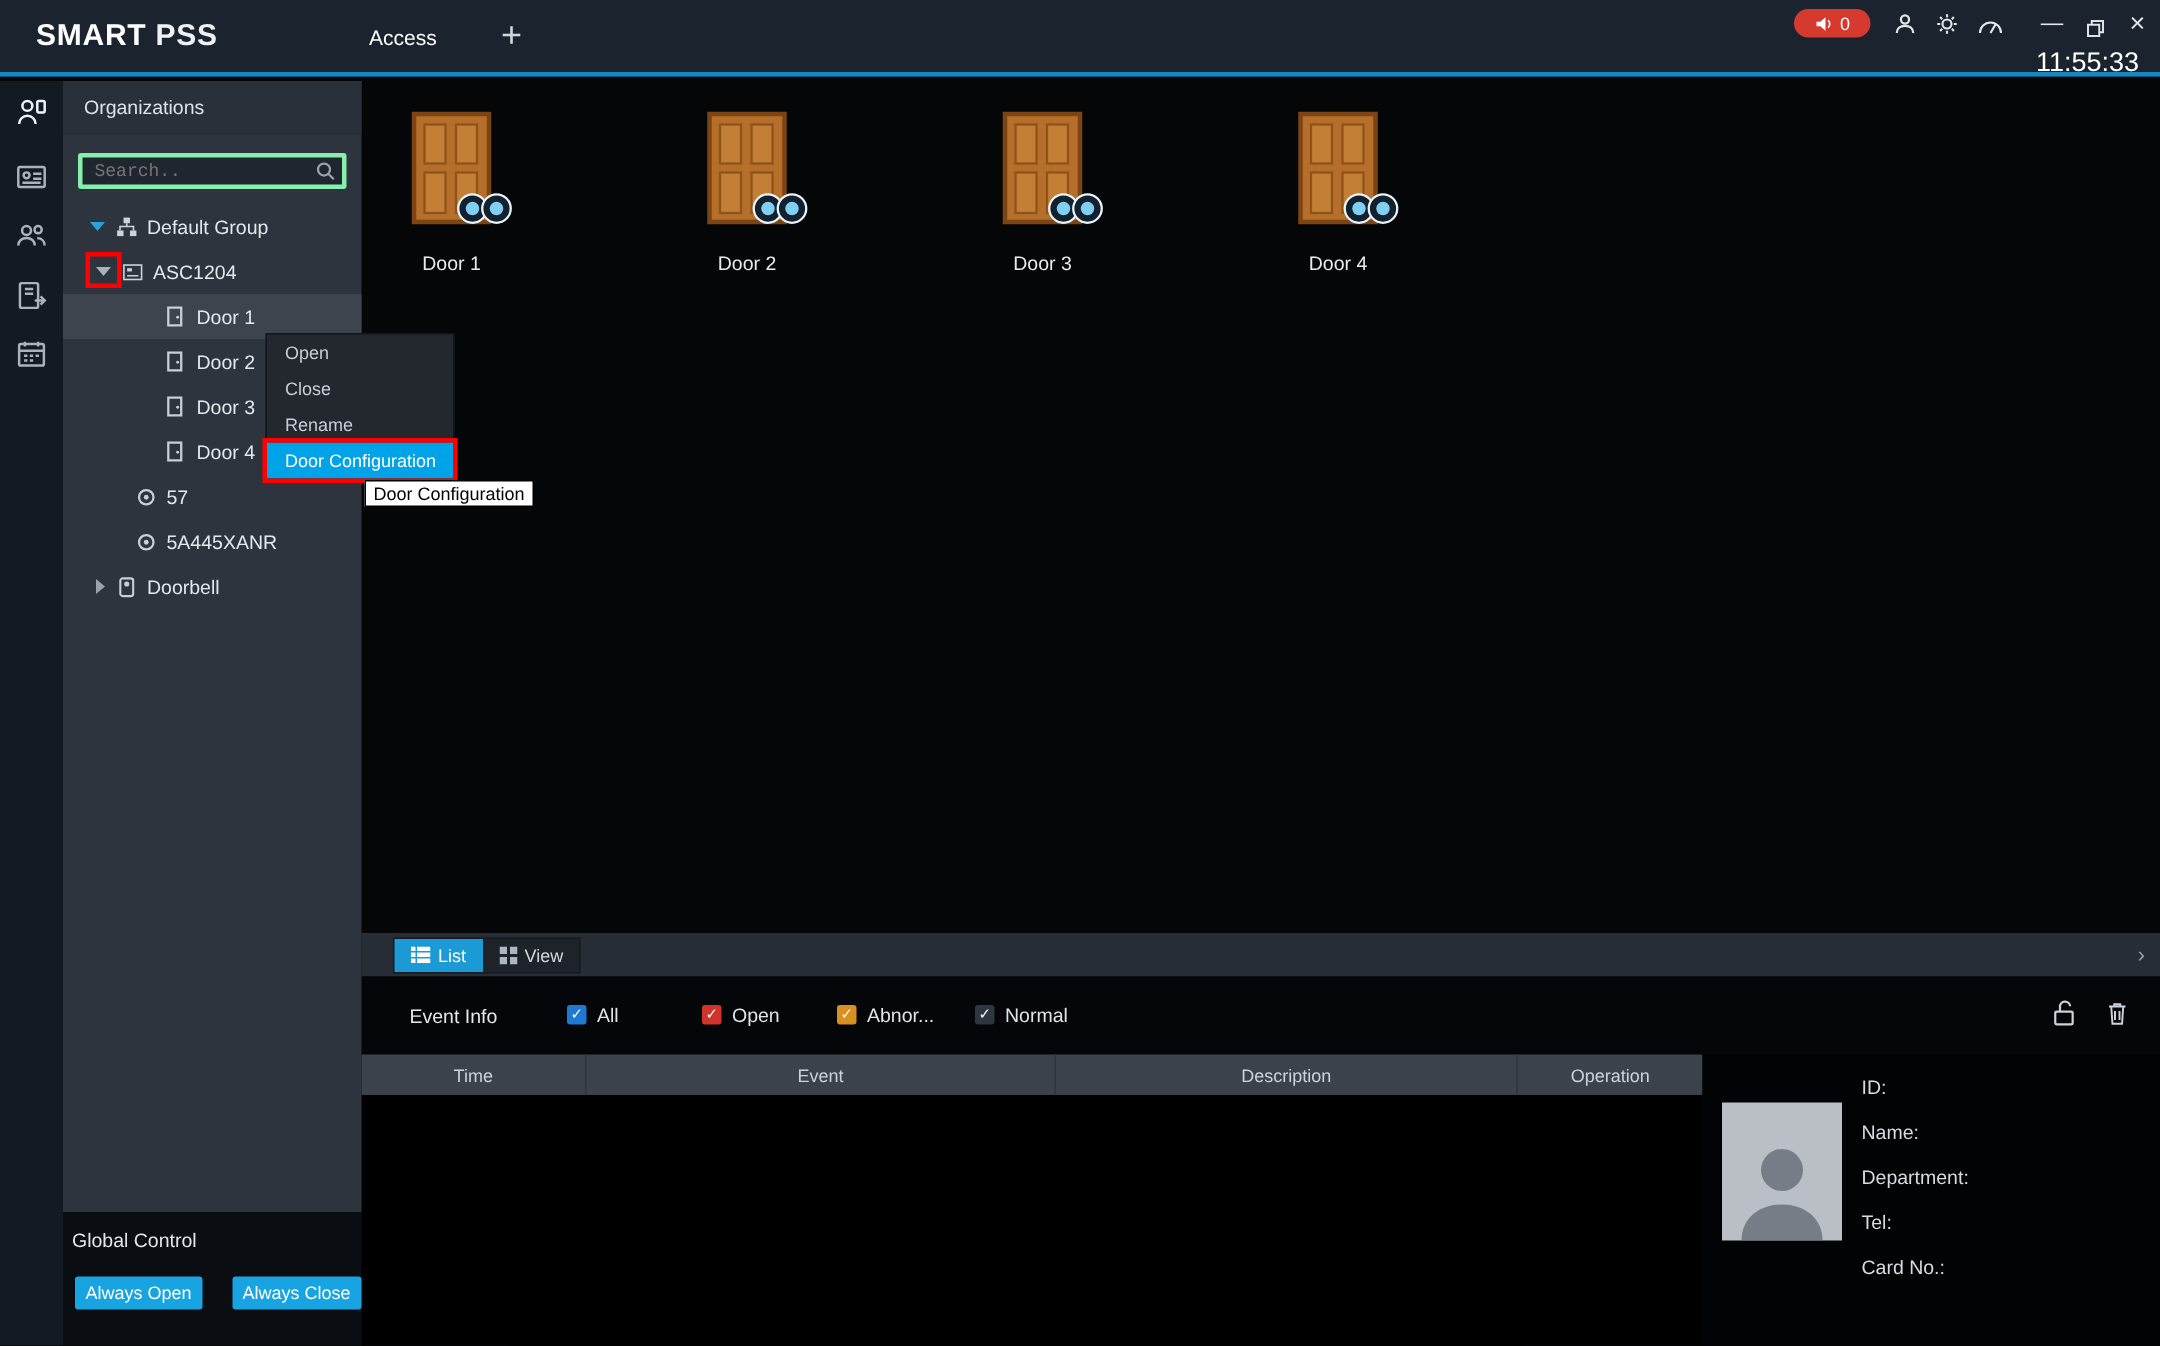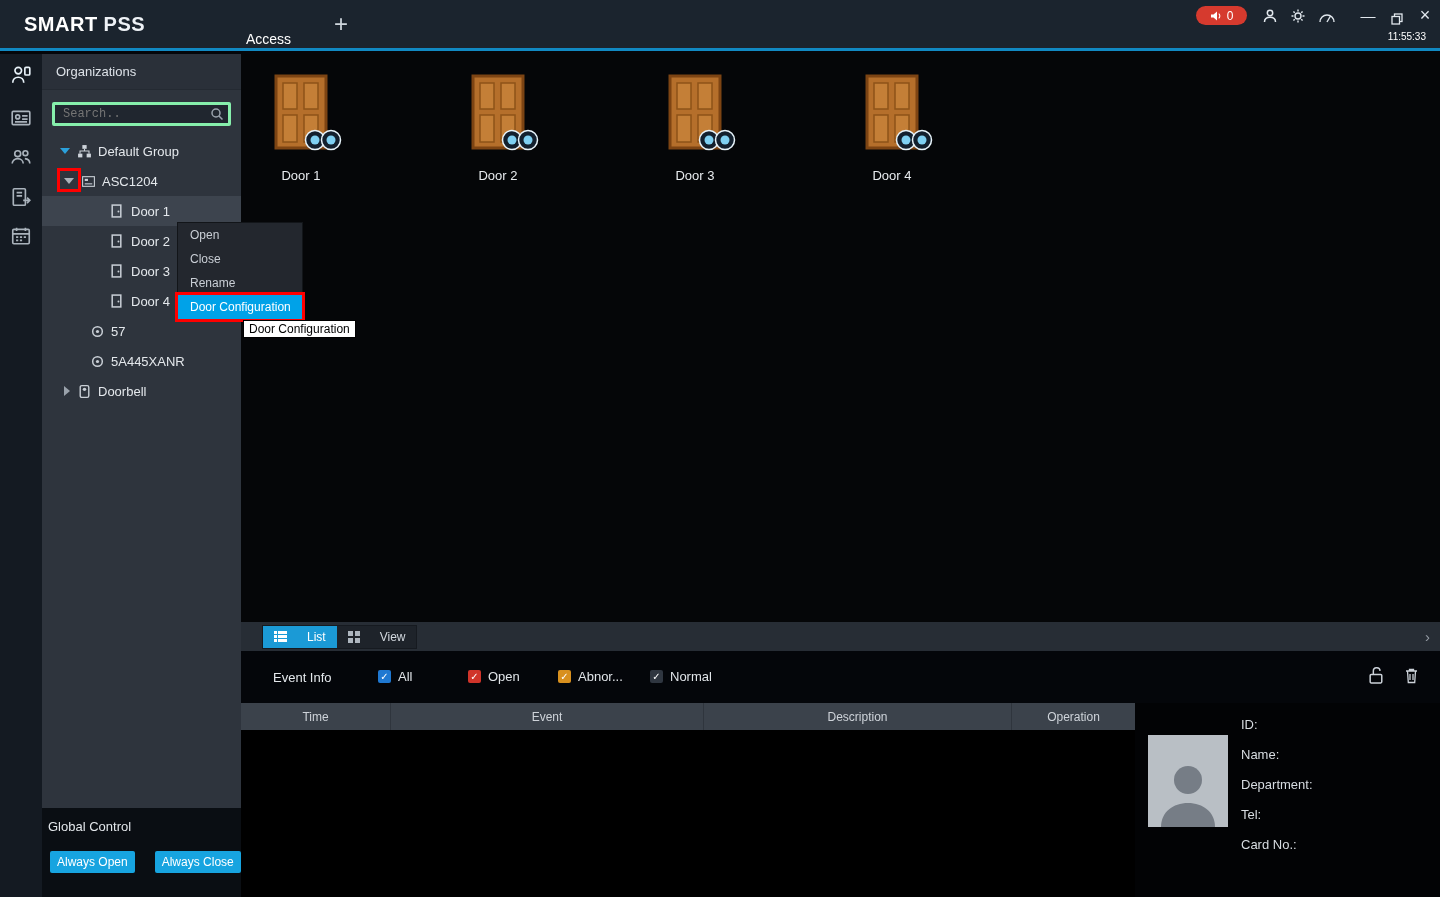--- a/index.html
+++ b/index.html
@@ -2,28 +2,28 @@
 <html><head>
 <meta charset="utf-8">
 <style>
   *{box-sizing:border-box;margin:0;padding:0}
   html,body{width:1440px;height:897px;background:#04060a;font-family:"Liberation Sans",sans-serif;overflow:hidden;position:relative;color:#e6eaee}
 
   
   .header{position:absolute;left:0;top:0;width:1440px;height:51px;background:#1b242e;border-bottom:3px solid #1189c2;z-index:10}
   .logo{position:absolute;left:24px;top:13px;font-size:20px;font-weight:bold;letter-spacing:.5px;color:#fff}
   .logo .l2{margin-left:6px;color:#eef2f6}
-  .tab{position:absolute;left:246px;top:31px;font-size:14px;color:#fff;cursor:default}
+  .tab{position:absolute;left:246px;top:17px;font-size:14px;color:#fff;cursor:default}
   .plus{position:absolute;left:334px;top:10px;font-size:24px;font-weight:300;color:#cfd6dd}
   .alarm-badge{position:absolute;left:1196px;top:6px;width:51px;height:19px;background:#d63a2e;border-radius:10px;display:flex;align-items:center;justify-content:center;gap:5px;color:#fff;font-size:12px}
   .tb-icon{position:absolute;top:8px}
   .tb-person{left:1262px}.tb-gear{left:1290px}.tb-gauge{left:1318px;top:10px}
   .win-btn{position:absolute;top:5px;width:20px;height:20px;display:flex;align-items:center;justify-content:center;color:#e1e7ed;font-size:15px}
   .win-min{left:1358px}.win-restore{left:1387px;top:9px}.win-close{left:1415px;font-size:18px}
-  .time{position:absolute;right:14px;top:31px;font-size:10px;color:#fff}
+  .time{position:absolute;right:14px;top:31px;font-size:18px;color:#fff}
 
   
   .iconrail{position:absolute;left:0;top:54px;width:42px;height:843px;background:#141a22;z-index:5}
   .rail-icon{position:absolute;left:10px;width:22px;height:22px}
   .ri0{top:10px}.ri1{top:53px}.ri2{top:92px}.ri3{top:132px}.ri4{top:171px}
 
   
   .sidebar{position:absolute;left:42px;top:54px;width:199px;height:754px;background:#2e343d;z-index:5}
   .side-header{height:36px;line-height:36px;padding-left:14px;font-size:13px;color:#dde2e8;background:#2a3039;border-bottom:1px solid #242a32}
   .search-wrap{position:relative;margin:12px 10px 10px 10px}
@@ -53,21 +53,21 @@
   .main{position:absolute;left:241px;top:54px;width:1199px;height:843px;background:#050608}
   .doors{position:absolute;left:0;top:0;width:100%;height:230px}
   .door-card{position:absolute;top:20px;width:120px;display:flex;flex-direction:column;align-items:center}
   .d0{left:0}.d1{left:197px}.d2{left:394px}.d3{left:591px}
   .door-visual{position:relative;width:56px;height:76px}
   .binoc{position:absolute;right:-14px;bottom:-6px}
   .door-label{margin-top:18px;font-size:13px;color:#e8ebee}
 
   .listview-bar{position:absolute;left:0;top:568px;width:1199px;height:29px;background:#272d35;display:flex;align-items:center}
   .seg{display:flex;margin-left:21px;background:#1e232a;border:1px solid #161a20}
-  .seg-btn{display:flex;align-items:center;gap:20px;height:22px;padding:0 11px;background:transparent;border:none;color:#d2d8de;font-size:12px;font-family:inherit;cursor:pointer}
+  .seg-btn{display:flex;align-items:center;gap:5px;height:22px;padding:0 11px;background:transparent;border:none;color:#d2d8de;font-size:12px;font-family:inherit;cursor:pointer}
   .seg-btn.active{background:#1b9ad6;color:#fff}
   .bar-chevron{position:absolute;right:10px;color:#959ca5;font-size:15px;cursor:pointer}
 
   .event-bar{position:absolute;left:0;top:597px;width:1199px;height:68px;background:#04060a}
   .ev-label{position:absolute;left:32px;top:19px;font-size:13px;color:#e4e8ec}
   .filter{position:absolute;top:18px;display:flex;align-items:center;gap:7px;font-size:13px;color:#e0e4e8;cursor:pointer}
   .f0{left:137px}.f1{left:227px}.f2{left:317px}.f3{left:409px}
   .cb{width:13px;height:13px;border-radius:2px;display:flex;align-items:center;justify-content:center}
   .cb::after{content:"\2713";color:#fff;font-size:10px;line-height:1}
   .ev-tool{position:absolute;top:15px;cursor:pointer}

